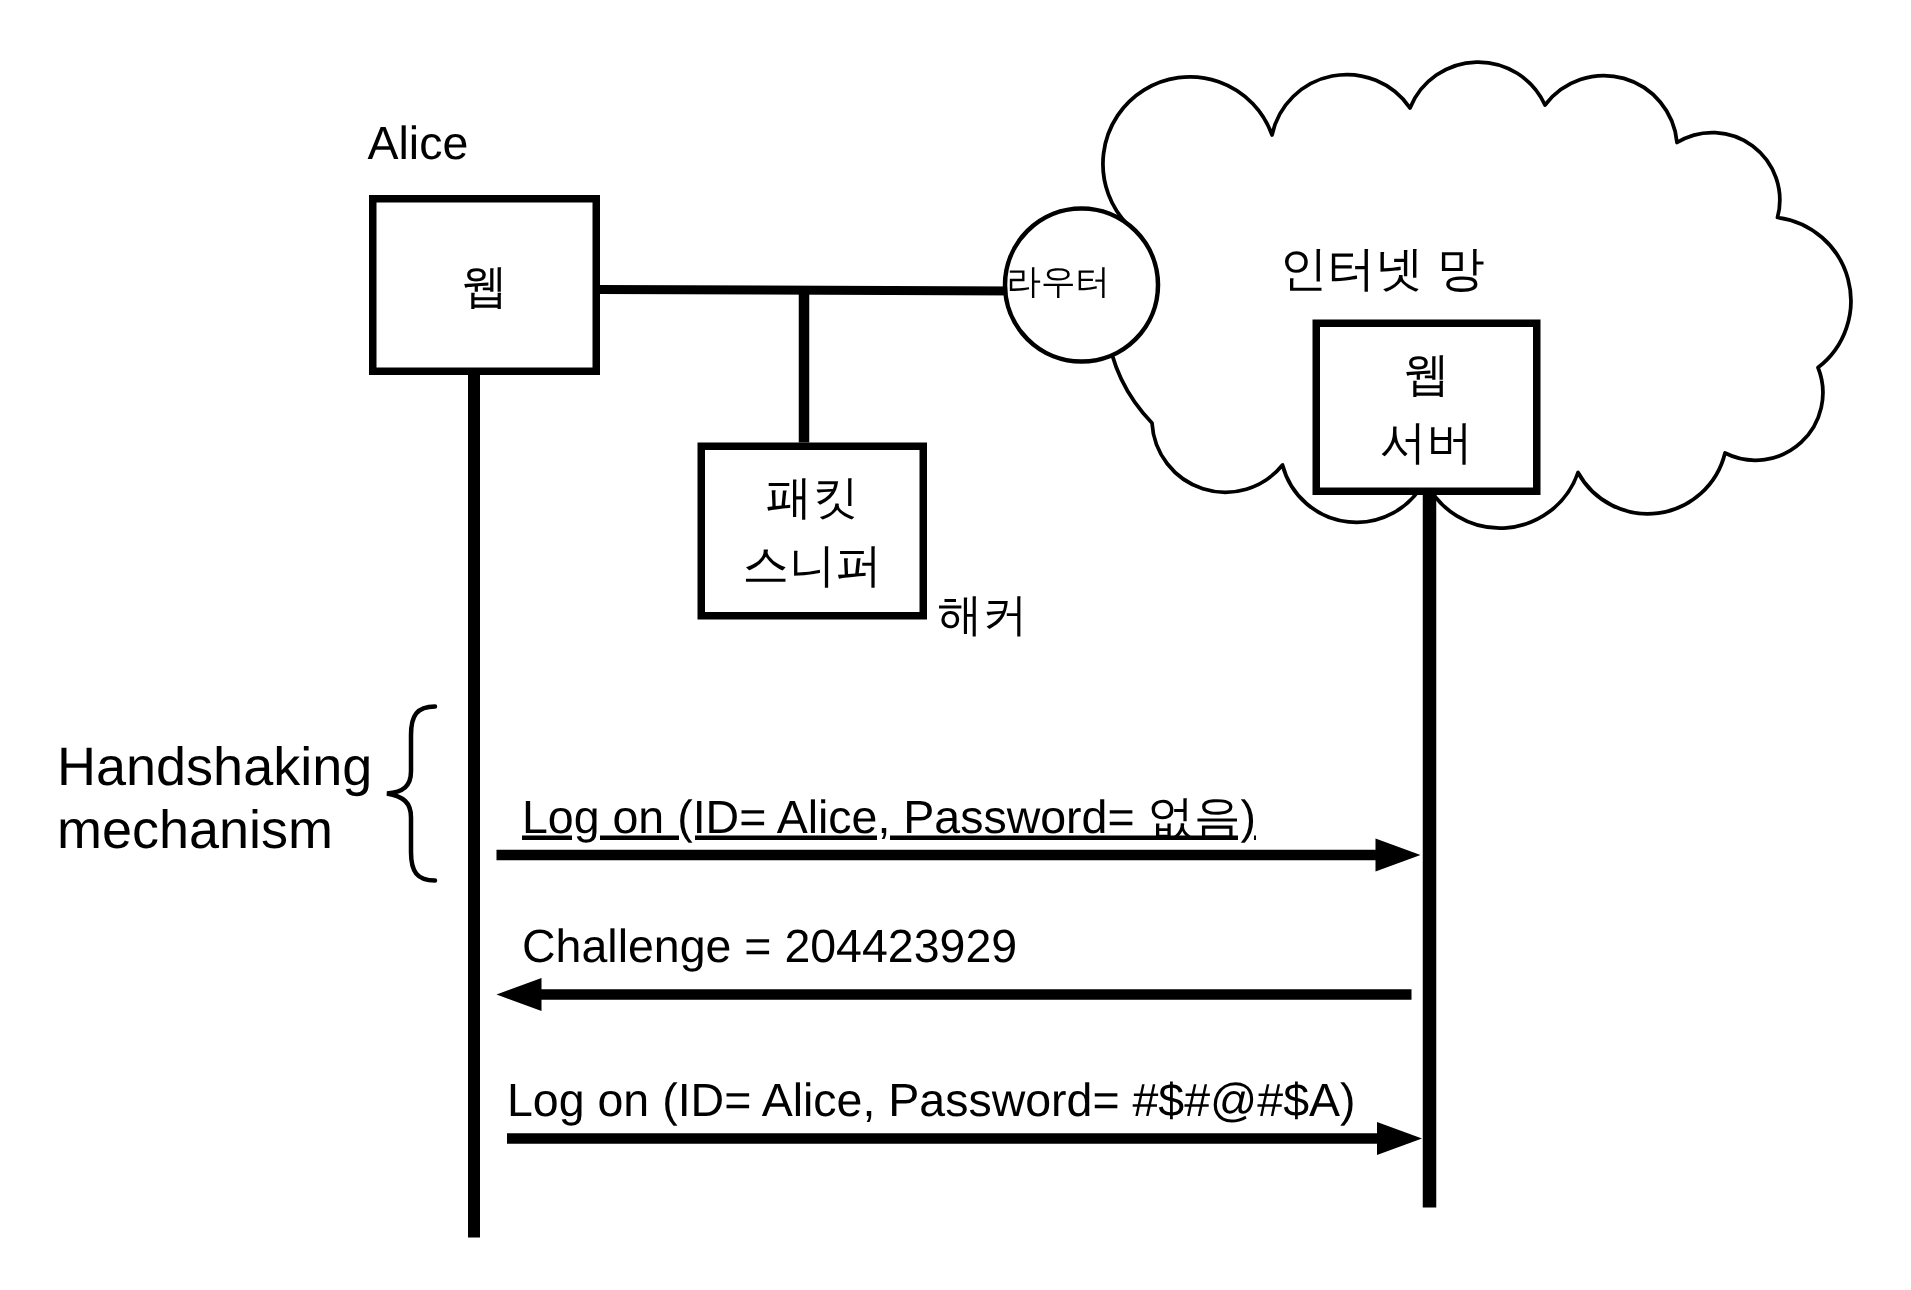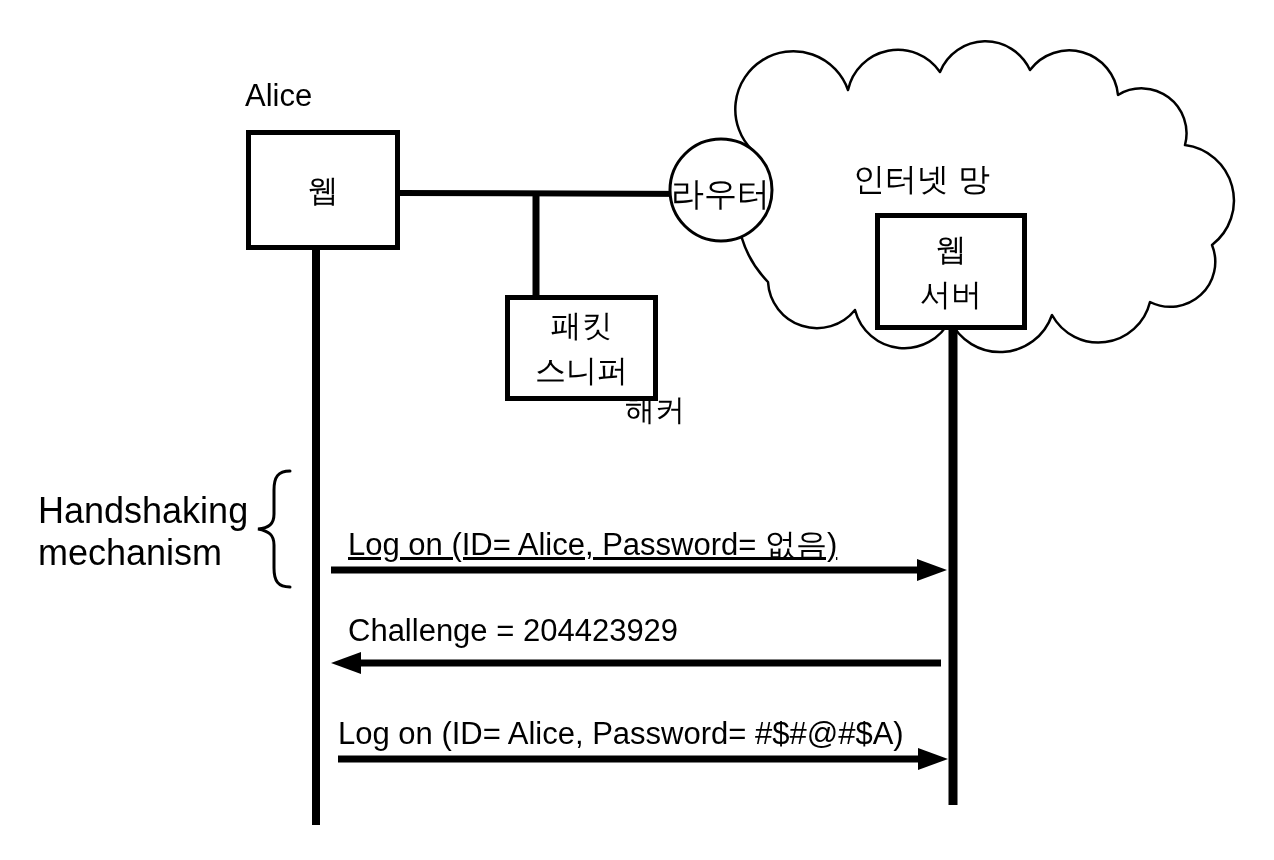--- a/index.html
+++ b/index.html
@@ -25,31 +25,31 @@
     display: flex;
     flex-direction: column;
     align-items: center;
     justify-content: center;
     text-align: center;
     font-size: 31px;
     line-height: 45px;
     z-index: 2;
   }
   .box-browser { left: 246px; top: 130px; width: 154px; height: 120px; }
-  .box-sniffer { left: 465px; top: 295px; width: 153px; height: 106px; margin-left: 40px; }
+  .box-sniffer { left: 465px; top: 295px; width: 153px; height: 118px; }
   .box-server  { left: 875px; top: 213px; width: 152px; height: 117px; }
   .txt {
     position: absolute;
     text-align: left;
     z-index: 3;
     white-space: nowrap;
   }
   .t-alice   { left: 245px; top: 78px;  width: 140px; font-size: 31px; }
   .t-hacker  { left: 625px; top: 390px; width: 110px; font-size: 30px; }
-  .t-router  { left: 671px; top: 172px; width: 100px; font-size: 33px; }
+  .t-router  { left: 671px; top: 172px; width: 100px; font-size: 23px; }
   .t-internet{ left: 853px; top: 158px; width: 155px; font-size: 32px; }
   .t-handshake { left: 38px; top: 490px; width: 238px; font-size: 36px; line-height: 42px; }
   .t-msg { font-size: 31px; width: 610px; }
   .t-msg1 { left: 348px; top: 524px; text-decoration: underline; }
   .t-msg2 { left: 348px; top: 613px; }
   .t-msg3 { left: 338px; top: 716px; }
 </style>
 </head>
 <body>
 

